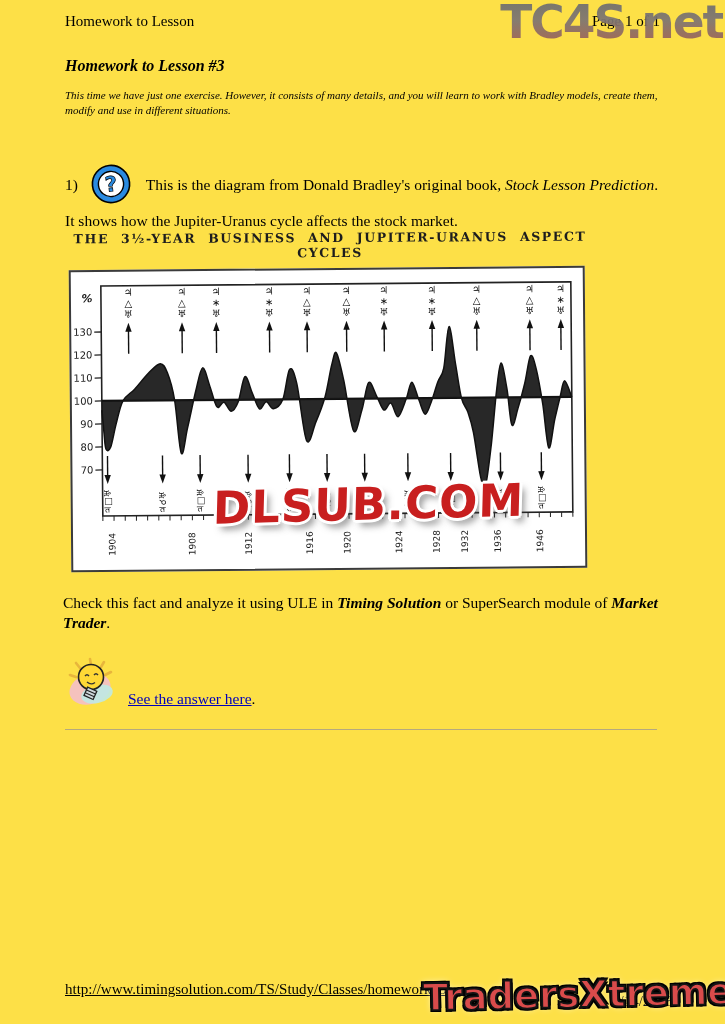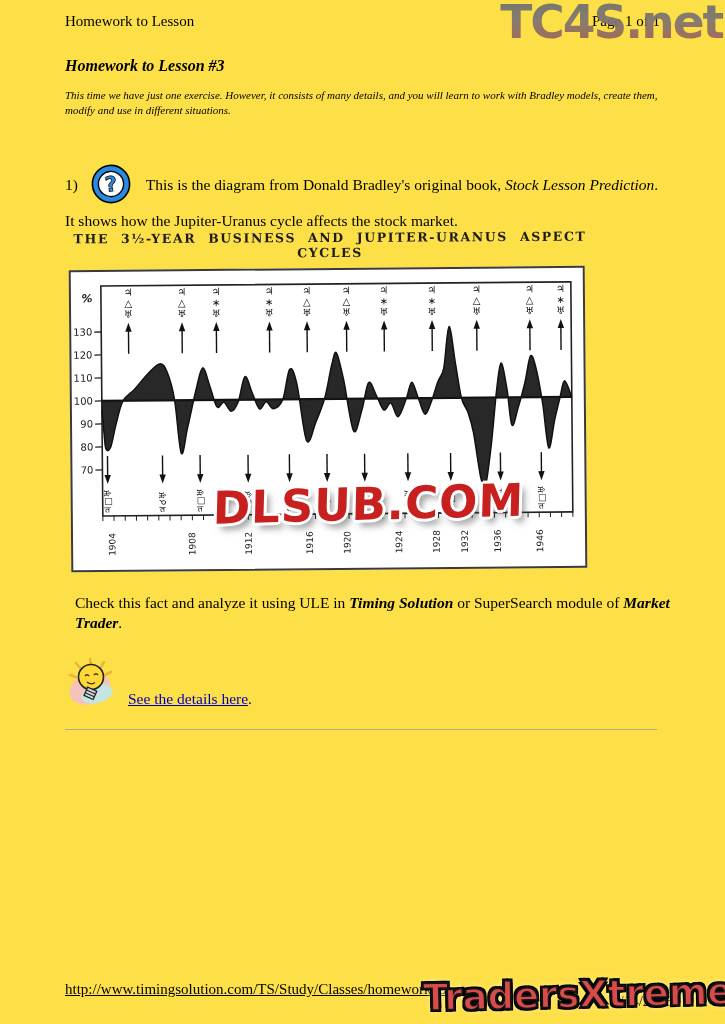--- a/index.html
+++ b/index.html
@@ -13,21 +13,21 @@
         letter-spacing:-2px;z-index:5;color:#7a625c;opacity:.93;}
   @supports (-webkit-background-clip:text){
     .tc4s{background:linear-gradient(180deg,#6f6f6f 15%,#7d7573 48%,#96675e 78%,#8a544c);
           -webkit-background-clip:text;background-clip:text;color:transparent;}
   }
   
   .doc-title{left:65px;top:57px;font-size:16px;font-weight:bold;font-style:italic;}
   .intro{left:65px;top:77px;width:600px;font-size:11px;font-style:italic;line-height:1.32;}
   .exercise{left:65px;top:146px;width:604px;font-size:15.5px;line-height:1.3;}
   .q-icon{display:inline-block;vertical-align:-16px;margin:0 14px 0 8px;}
-  .check{left:75px;top:577px;width:604px;font-size:15.5px;line-height:1.32;}
+  .check{left:63px;top:577px;width:604px;font-size:15.5px;line-height:1.32;}
   .bi{font-weight:bold;font-style:italic;}
   
   .chart-block{left:70px;top:230px;width:520px;}
   .chart-title{text-align:center;font-family:"DejaVu Serif",serif;font-weight:bold;font-size:12.5px;
                letter-spacing:1.6px;word-spacing:6px;color:#1d1d1d;margin:0 0 8px 0;transform:rotate(-0.3deg);}
   .scan{position:relative;width:512px;height:298px;border:2px solid #3b3b3b;background:#fff;
         transform:rotate(-0.5deg);}
   .scan svg{display:block;font-family:"DejaVu Sans",sans-serif;}
   .dlsub{position:absolute;left:140px;top:208px;z-index:3;font-family:"DejaVu Sans",sans-serif;
          font-weight:900;font-size:45px;letter-spacing:1px;color:#c81f1f;transform:rotate(-1deg) skewX(-3deg);
@@ -263,21 +263,21 @@
         <path d="M19,20 q2,-2.5 4,0" fill="none" stroke="#333" stroke-width="1.4"></path>
         <path d="M28,19 q2,-2.5 4,0" fill="none" stroke="#333" stroke-width="1.4"></path>
         <path d="M21,26 q4,3.5 8,0.5" fill="none" stroke="#333" stroke-width="1.4"></path>
         <g transform="rotate(24 25 36)">
           <rect x="20" y="33" width="10" height="9" fill="#cfd8dc" stroke="#222" stroke-width="1.3"></rect>
           <line x1="20" y1="36" x2="30" y2="36" stroke="#222" stroke-width="1.1"></line>
           <line x1="20" y1="39" x2="30" y2="39" stroke="#222" stroke-width="1.1"></line>
         </g>
       </svg>
     </span>
-    <p class="answer-text"><a class="answer-link" href="#">See the details here</a><span>.</span></p>
+    <p class="answer-text"><a class="answer-link" href="#">See the answer here</a><span>.</span></p>
   </div>
 
   <div class="abs rule"></div>
 
   <a class="abs footer-url" href="#">http://www.timingsolution.com/TS/Study/Classes/homework_3</a>
   <span class="abs footer-date">9/14/2008</span>
   <div class="abs traders">TradersXtreme.com</div>
 
 </div>
 

